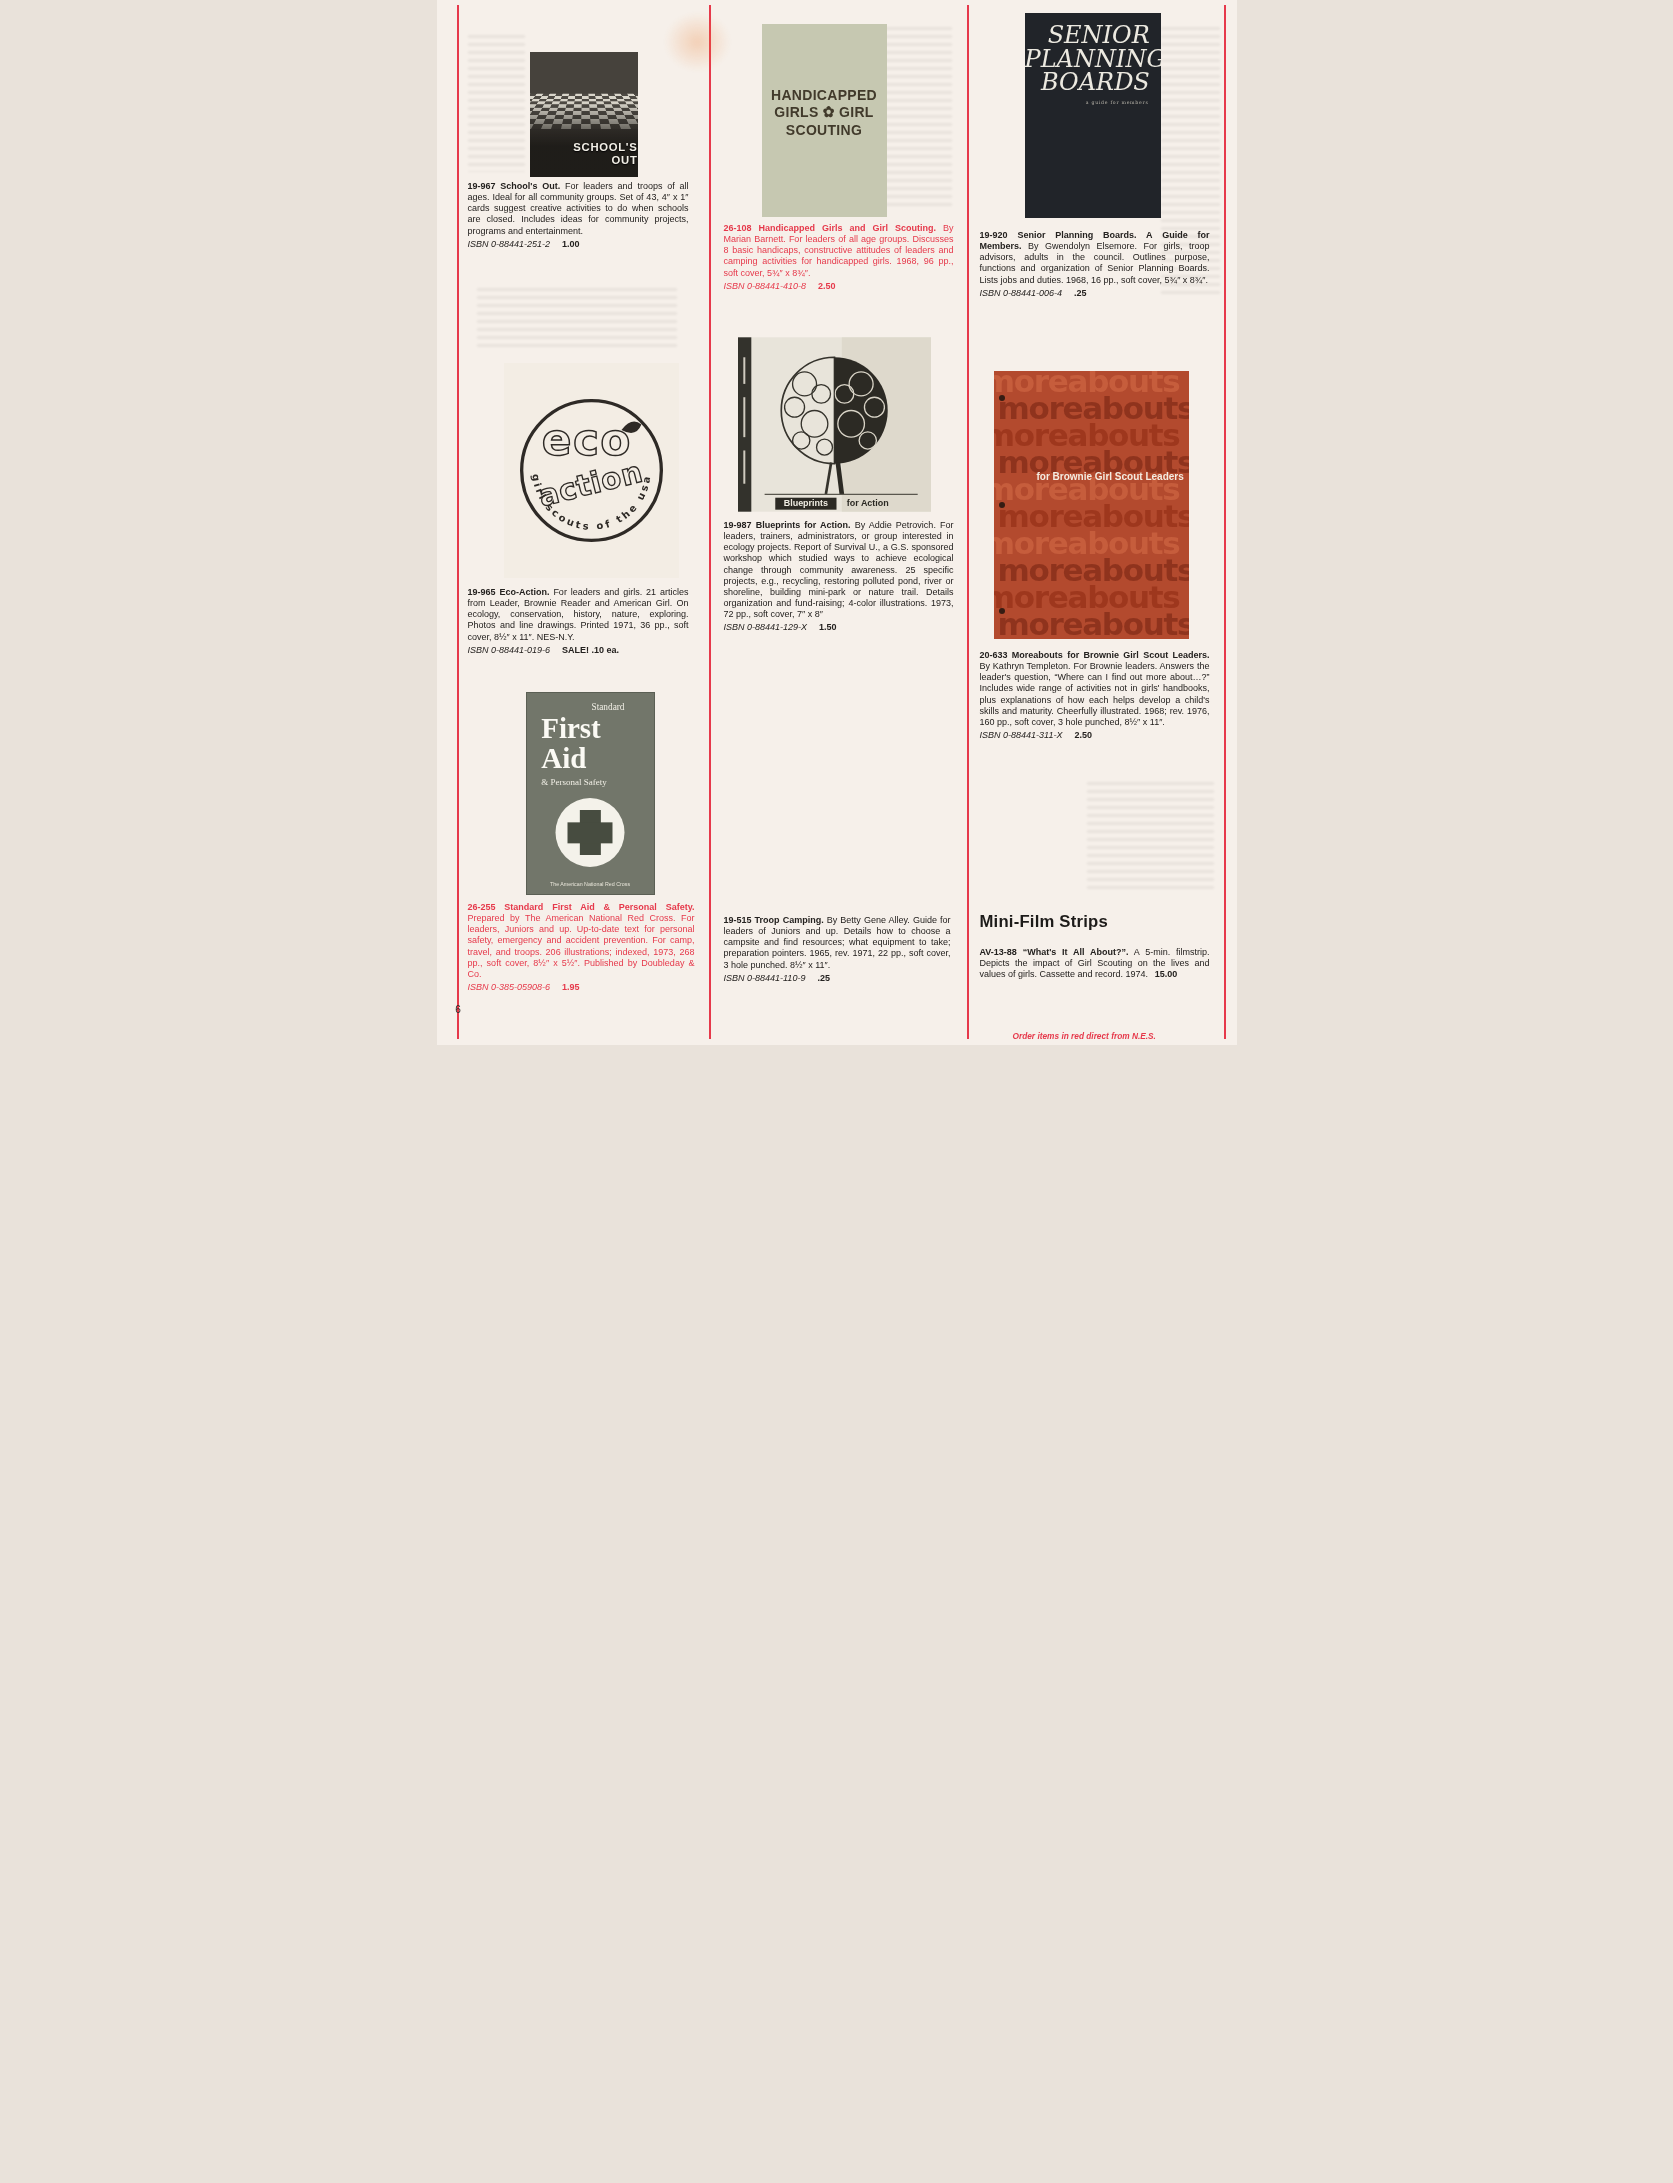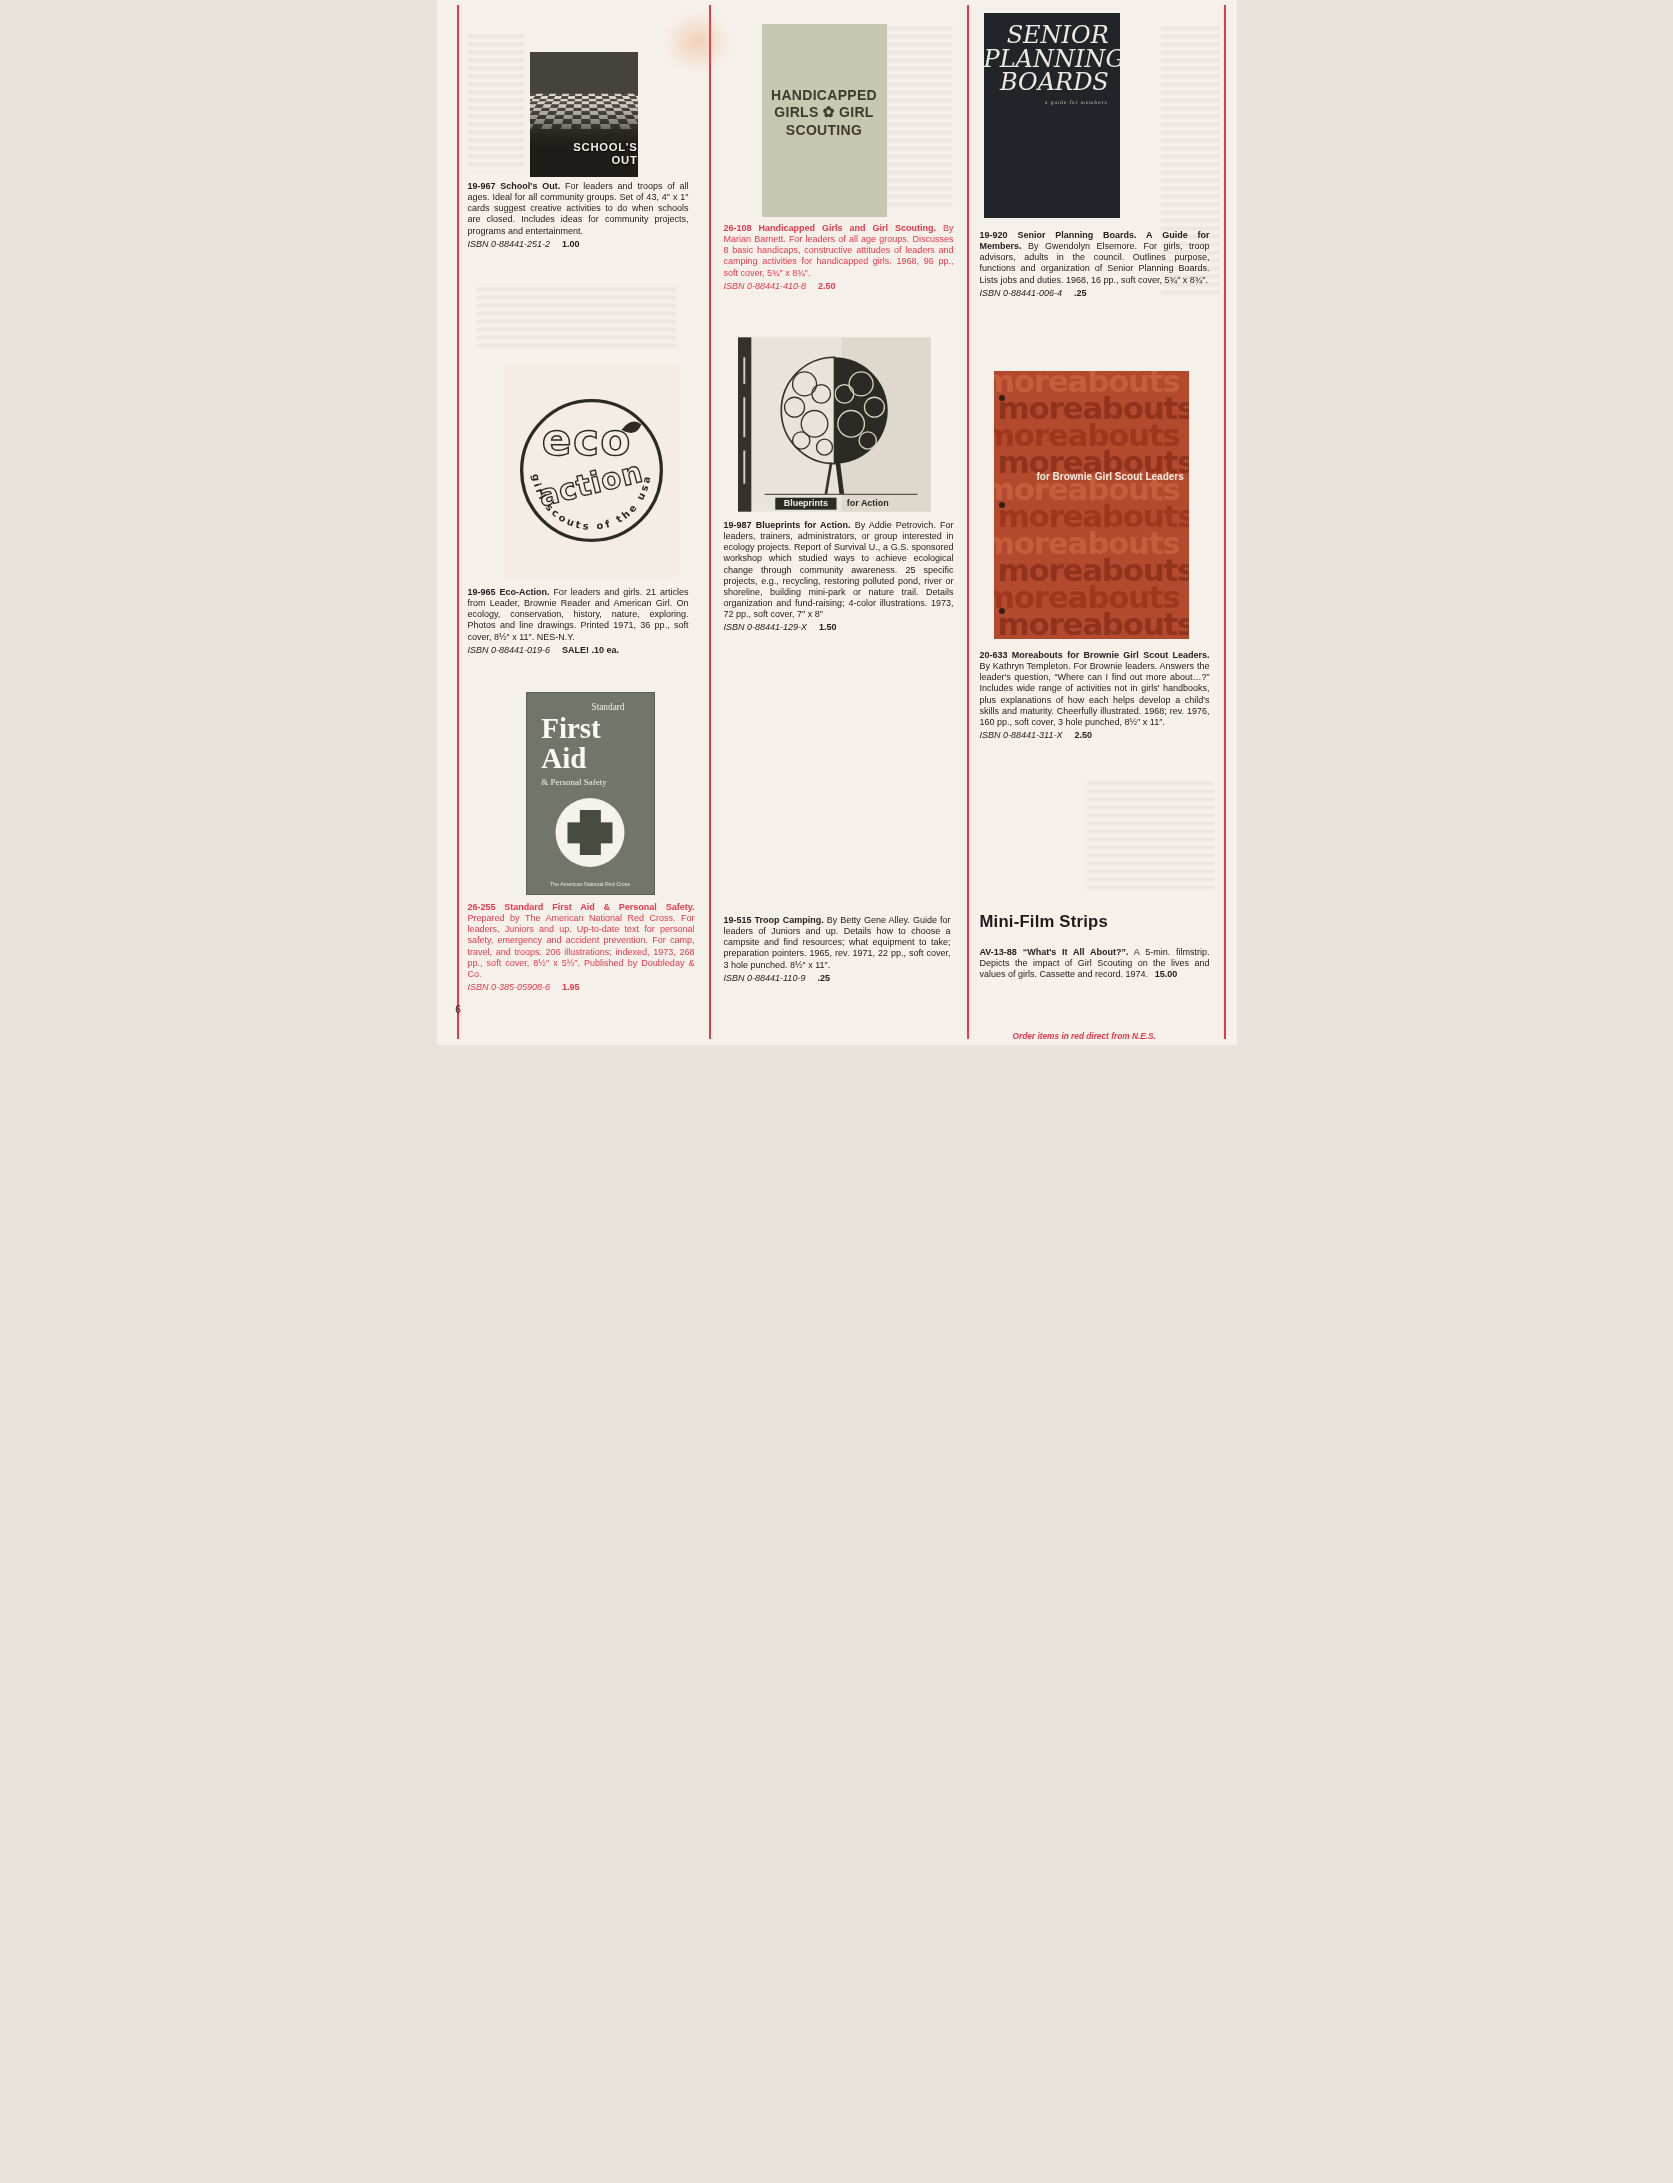--- a/index.html
+++ b/index.html
@@ -200,21 +200,21 @@
     <p class="isbn"><span>ISBN 0-88441-129-X</span><b class="price">1.50</b></p>
   </div>
 
 
   <div class="caption" style="left:287px;top:915px;width:227px;">
     <p><b class="lead">19-515 Troop Camping.</b>
       <span>By Betty Gene Alley. Guide for leaders of Juniors and up. Details how to choose a campsite and find resources; what equipment to take; preparation pointers. 1965, rev. 1971, 22 pp., soft cover, 3 hole punched. 8½″ x 11″.</span></p>
     <p class="isbn"><span>ISBN 0-88441-110-9</span><b class="price">.25</b></p>
   </div>
 
-  <div class="cover cover-senior" style="left:547px;top:13.3px;width:136px;height:205px;">
+  <div class="cover cover-senior" style="left:588px;top:13.3px;width:136px;height:205px;">
     <div class="senior-text">
       <div>SENIOR</div>
       <div>PLANNING</div>
       <div>BOARDS</div>
     </div>
     <div class="senior-sub">a guide for members</div>
   </div>
 
   <div class="caption" style="left:543px;top:230px;width:230px;">
     <p><b class="lead">19-920 Senior Planning Boards. A Guide for Members.</b>

